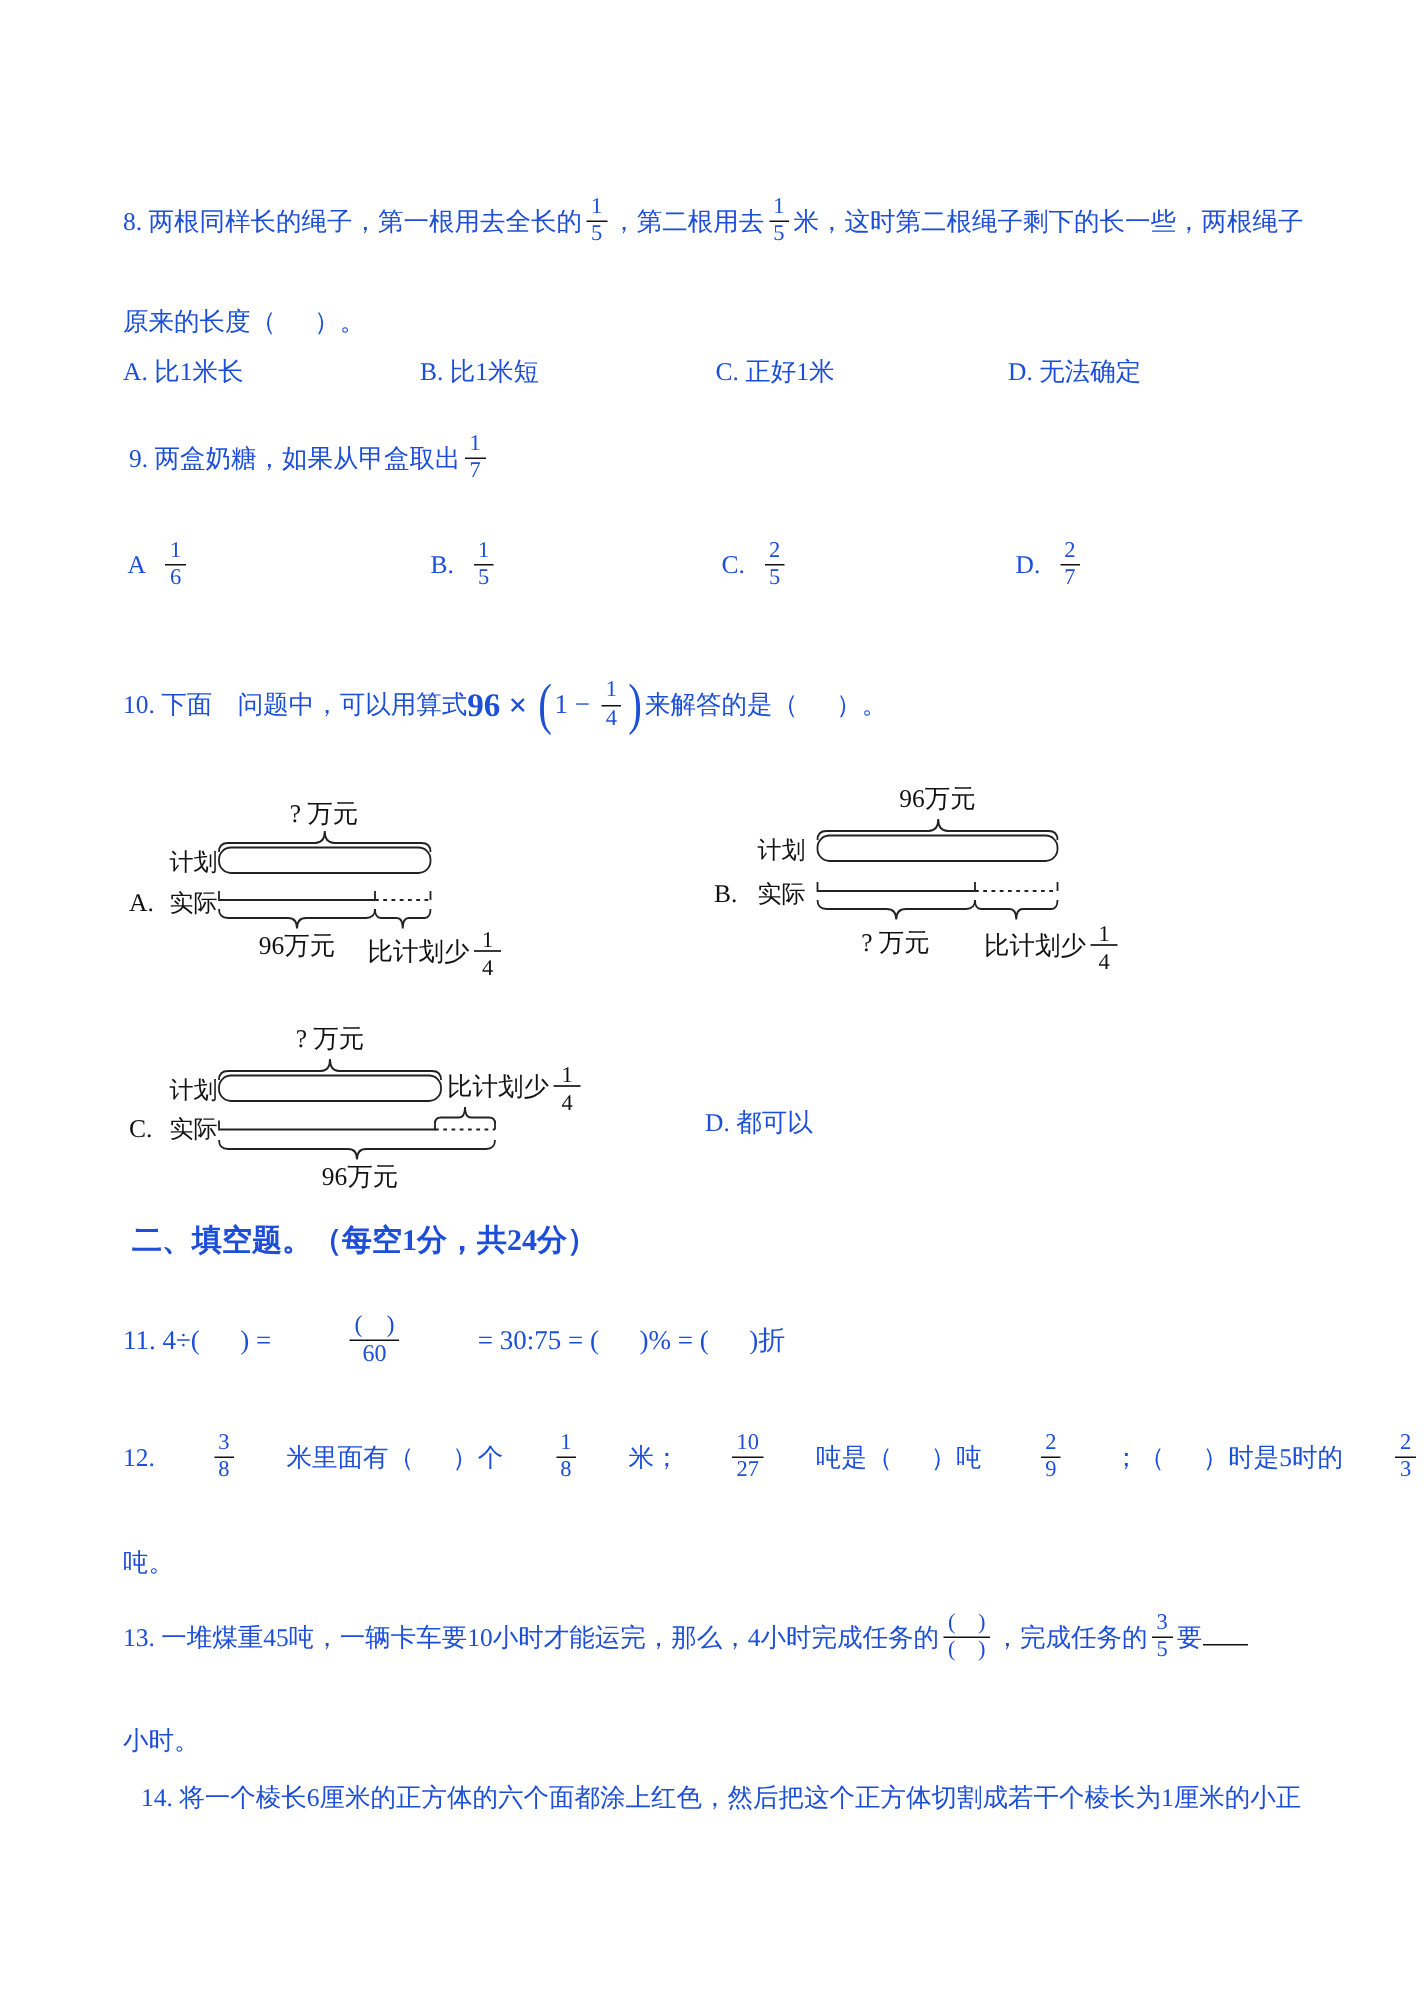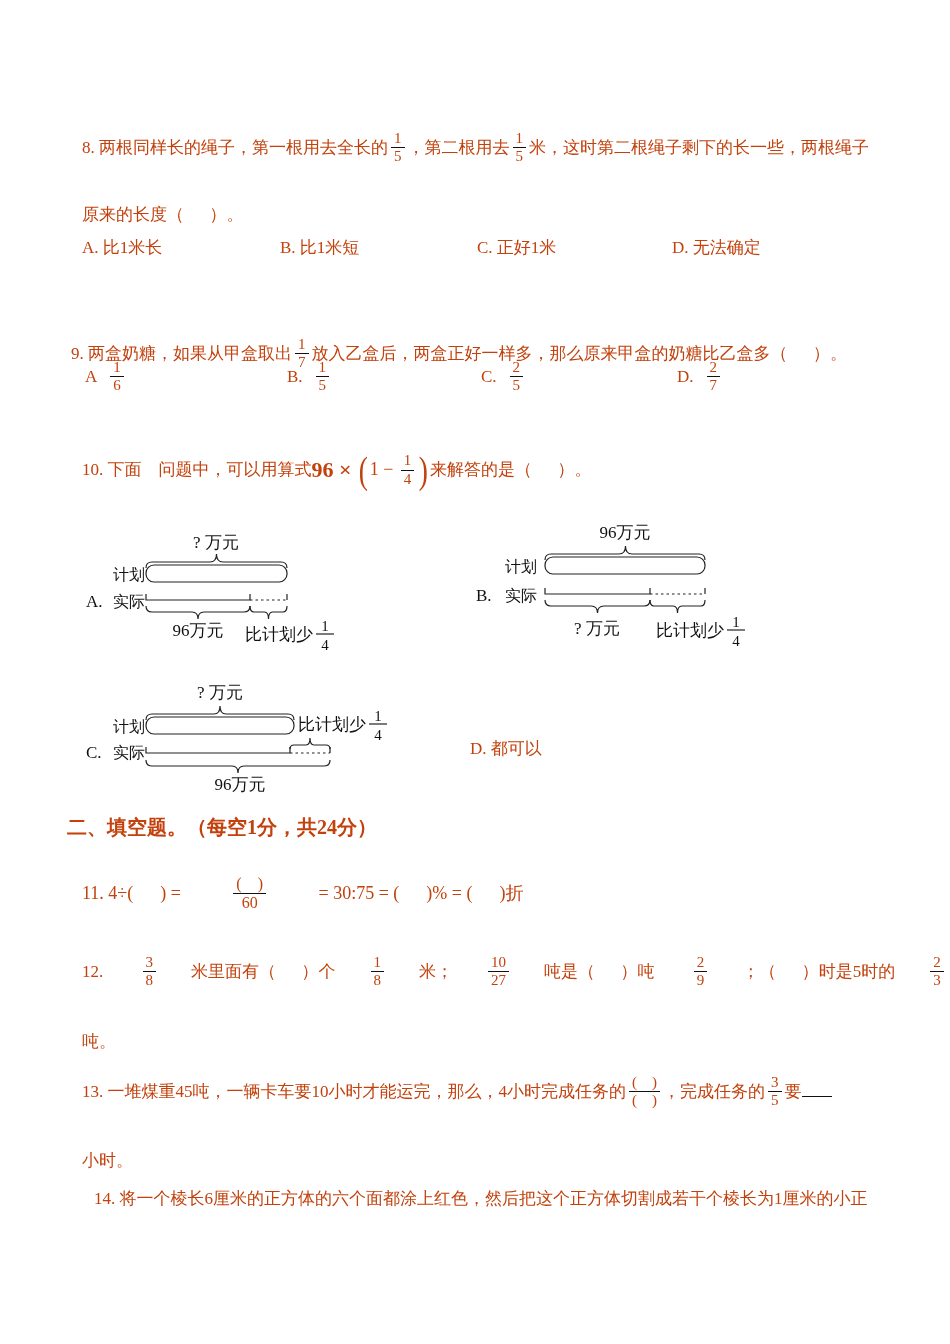--- a/index.html
+++ b/index.html
@@ -3,21 +3,21 @@
 <meta charset="utf-8">
 <style>
   * { box-sizing: border-box; }
   html,body { margin:0; padding:0; background:#ffffff; }
   .page {
     position: relative;
     width: 950px;
     height: 1344px;
     background: #ffffff;
     font-family: "Liberation Serif", "DejaVu Serif", serif;
-    color: #c2410c;
+    color: #1d4ed8;
     font-size: 17px;
     line-height: 1.3;
     overflow: hidden;
   }
   .line {
     position: absolute;
     display: flex;
     align-items: center;
     white-space: pre;
   }
@@ -69,24 +69,23 @@
     <span>米，这时第二根绳子剩下的长一些，两根绳子</span>
   </div>
   <div class="line" style="top:204px; left:82px;">
     <span>原来的长度（      ）。</span>
   </div>
   <div class="line" style="top:237px; left:82px;"><span>A. 比1米长</span></div>
   <div class="line" style="top:237px; left:280px;"><span>B. 比1米短</span></div>
   <div class="line" style="top:237px; left:477px;"><span>C. 正好1米</span></div>
   <div class="line" style="top:237px; left:672px;"><span>D. 无法确定</span></div>
 
-  <div class="line" style="top:288px; left:71px;margin-top:48px;">
+  <div class="line" style="top:288px; left:86px;">
     <span>9. 两盒奶糖，如果从甲盒取出</span>
     <span class="frac"><span class="num">1</span><span class="den">7</span></span>
-    <span>放入乙盒后，两盒正好一样多，那么原来甲盒的奶糖比乙盒多（      ）。</span>
   </div>
   <div class="line" style="top:359px; left:85px;">
     <span>A</span><span style="width:10px;display:inline-block;"></span>
     <span class="frac"><span class="num">1</span><span class="den">6</span></span>
   </div>
   <div class="line" style="top:359px; left:287px;">
     <span>B.</span><span style="width:10px;display:inline-block;"></span>
     <span class="frac"><span class="num">1</span><span class="den">5</span></span>
   </div>
   <div class="line" style="top:359px; left:481px;">
@@ -162,21 +161,21 @@
     <path class="dot" d="M208,77 L248,77"></path>
     <path class="shape" d="M248,71 L248,77"></path>
     <path class="shape" d="M64,84 Q64,90 70,90 L150,90 Q156,90 156,97 Q156,90 162,90 L242,90 Q248,90 248,84"></path>
     <text x="158" y="114" font-size="17" text-anchor="middle">96万元</text>
   </svg>
 
   <div class="line" style="top:738px; left:470px;">
     <span>D. 都可以</span>
   </div>
 
-  <div class="line sect" style="top:814px; left:67px;">
+  <div class="line sect" style="top:814px; left:88px;">
     <span>二、填空题。（每空1分，共24分）</span>
   </div>
 
   <div class="line" style="top:875px; left:82px; font-size:18px;gap:45px;">
     <span>11. 4÷(      ) = </span>
     <span class="frac eq"><span class="num">(    )</span><span class="den">60</span></span>
     <span> = 30:75 = (      )% = (      )折</span>
   </div>
 
   <div class="line" style="top:954px; left:82px;gap:32px;">

